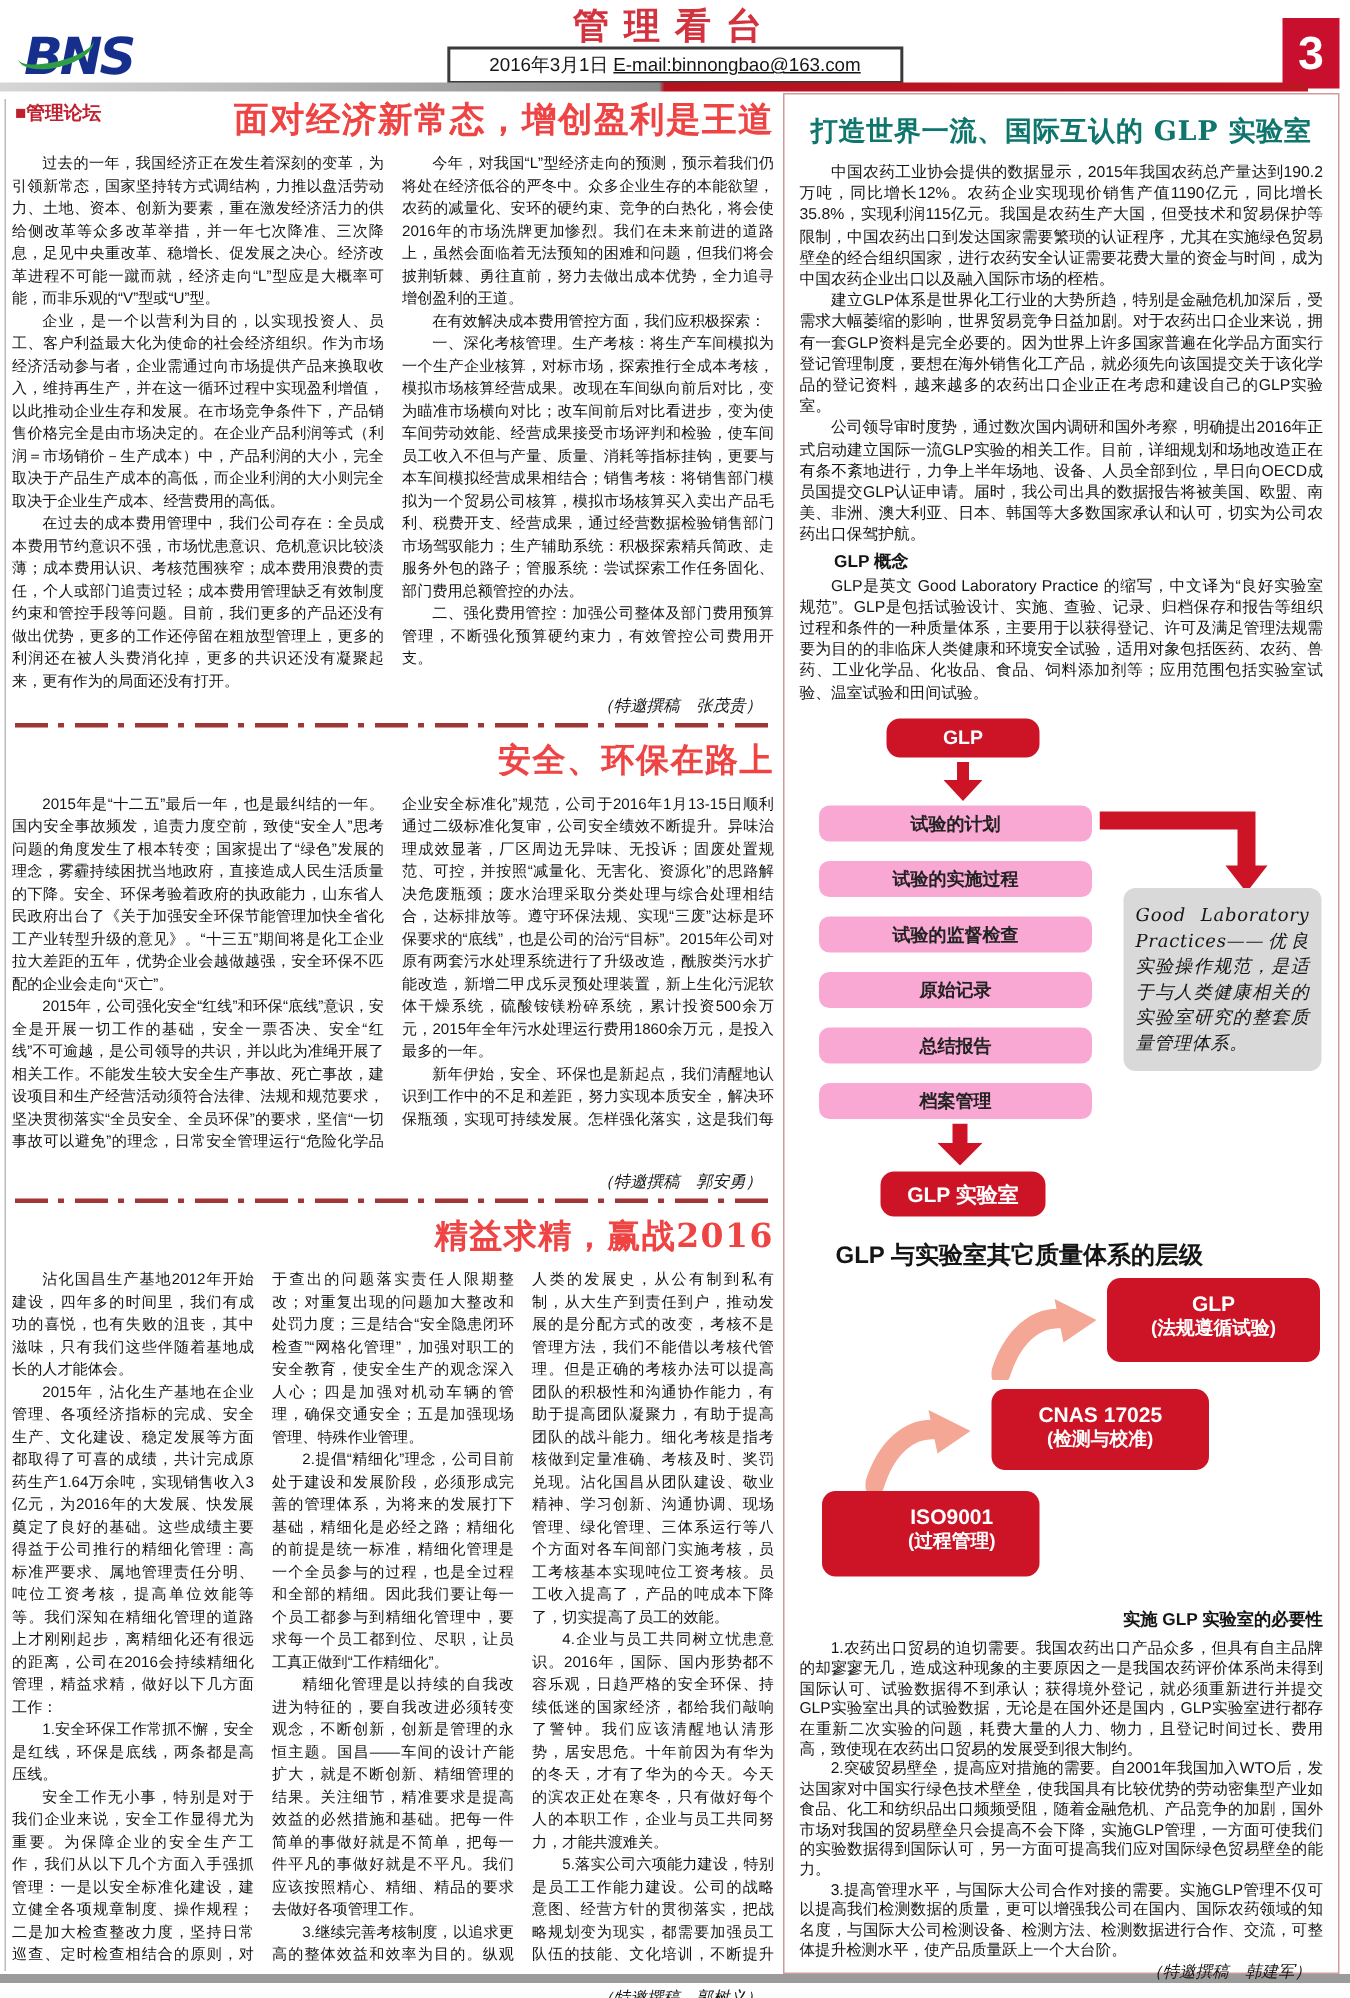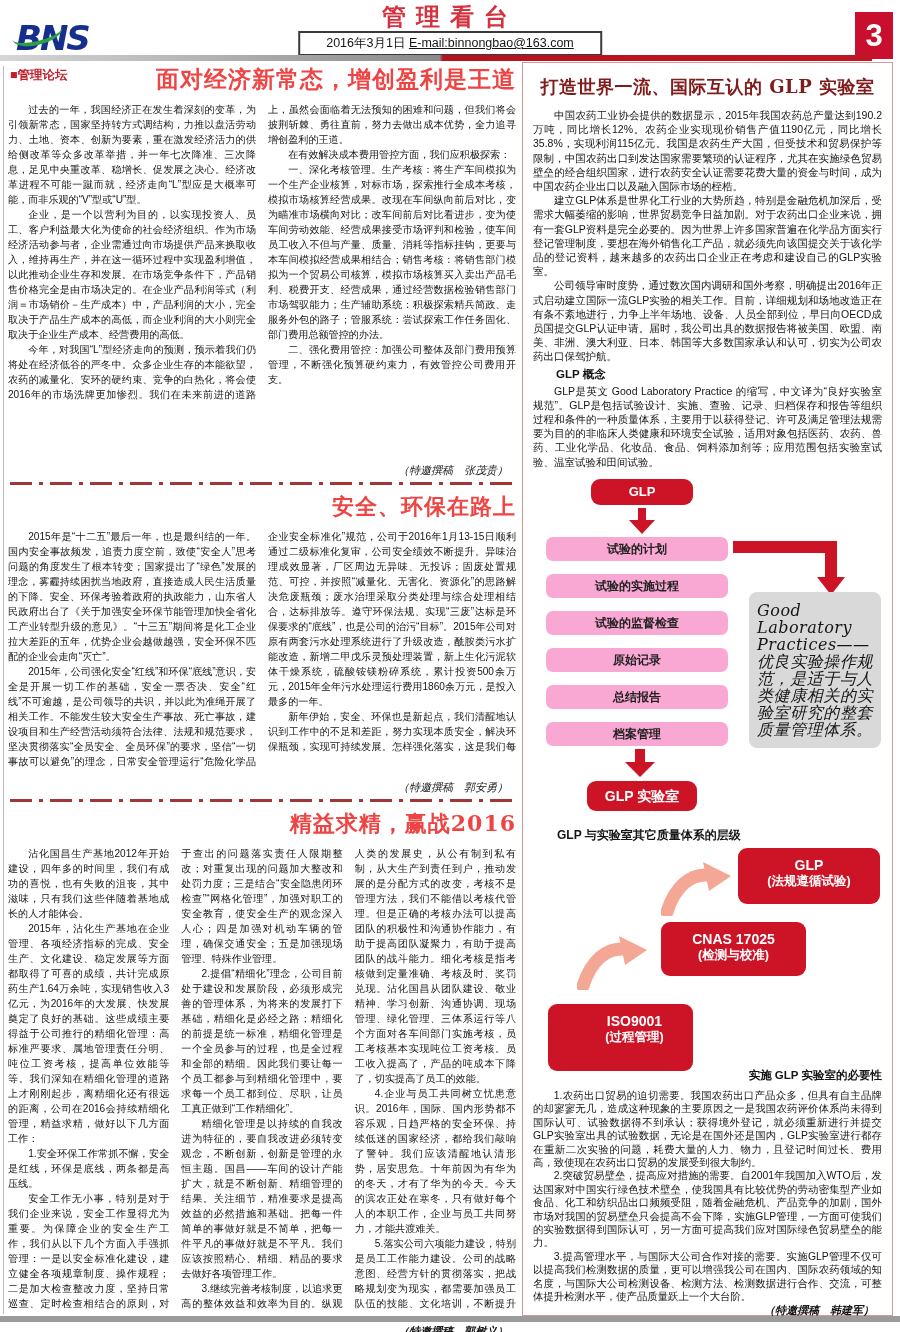--- a/index.html
+++ b/index.html
@@ -32,43 +32,43 @@
   .cols3{column-count:3;column-gap:12px;font-size:10.1px;line-height:15px;text-align:justify;overflow:hidden;}
   .h360{height:360px;} .h250{height:250px;} .h478{height:478px;}
   p.para{margin:0;text-indent:2em;}
   .byline{text-align:right;font-family:"DejaVu Serif",serif;font-style:italic;font-size:11px;
        padding-right:8px;margin:1px 0 2px 0;}
   .divider{height:3px;margin:4px 2px 7px 2px;
        background:repeating-linear-gradient(90deg,#a03636 0 22px,transparent 22px 29px,#a03636 29px 33px,transparent 33px 40px);}
   
   .rightbox{position:absolute;left:522px;top:62px;width:371px;height:1254px;box-sizing:border-box;
        border:1px solid #d39a9a;padding:4px 10px 6px 10px;}
-  .glp-title{text-align:center;color:#7f1d1d;font-family:"DejaVu Serif",serif;font-weight:900;
+  .glp-title{text-align:center;color:#0f766e;font-family:"DejaVu Serif",serif;font-weight:900;
        font-size:18px;letter-spacing:.5px;margin:8px 0 9px 0;}
   .glp-body{font-size:10.5px;line-height:14.2px;text-align:justify;}
   .subhead{font-weight:bold;font-size:11.5px;margin:3px 0 2px 0;text-indent:2em;}
   .diagram1{position:relative;height:340px;margin-top:8px;}
   .flowbox-red{position:absolute;background:#cd1427;color:#fff;font-weight:bold;font-size:13px;
        text-align:center;border-radius:9px;}
   .flow-steps{position:absolute;left:13px;top:60px;width:182px;}
   .step{height:24px;line-height:24px;background:#f9a8d4;border-radius:7px;text-align:center;
        font-weight:bold;font-size:12px;color:#222;margin-bottom:13px;}
   .notebox{position:absolute;left:216px;top:115px;width:116px;background:#d9d9d9;border-radius:8px;
-       padding:10px 8px;font-family:"DejaVu Serif",serif;font-style:italic;font-size:16px;
+       padding:10px 8px;font-family:"DejaVu Serif",serif;font-style:italic;font-size:12px;
        line-height:17px;letter-spacing:.5px;text-align:justify;}
   .svgarr{position:absolute;}
-  .caption{font-weight:bold;font-size:12px;margin:10px 0 2px 24px;}
+  .caption{font-weight:bold;font-size:16px;margin:10px 0 2px 24px;}
   .diagram2{position:relative;height:212px;}
   .stairbox{position:absolute;background:#cd1427;color:#fff;border-radius:9px;text-align:center;
        font-weight:bold;padding-top:9px;box-sizing:border-box;}
   .stairbox .l1{display:block;font-size:14px;}
   .stairbox .l2{display:block;font-size:12.5px;}
   .necessity{font-size:10.4px;line-height:13.4px;text-align:justify;margin-top:6px;}
   .necessity-head{font-weight:bold;font-size:11.5px;text-indent:2em;margin-top:10px;text-align:right;}
-  .byline.tight{margin-top:0;font-weight:bold;}
+  .byline.tight{margin-top:0;}
 </style>
 </head>
 <body>
 
 <div class="masthead-title">管理看台</div>
 <div class="logo">
   <span class="logo-swoosh"></span>
   <span class="logo-text">BNS</span>
 </div>
 <div class="datebox"><span>2016年3月1日  </span><span class="email">E-mail:binnongbao@163.com</span></div>
@@ -79,20 +79,21 @@
 
 <div class="leftcol">
 
   <div style="position:relative;">
     <div class="kicker">■管理论坛</div>
     <h1 class="headline">面对经济新常态，增创盈利是王道</h1>
   </div>
   <div class="cols2 h360">
       <p class="para">过去的一年，我国经济正在发生着深刻的变革，为引领新常态，国家坚持转方式调结构，力推以盘活劳动力、土地、资本、创新为要素，重在激发经济活力的供给侧改革等众多改革举措，并一年七次降准、三次降息，足见中央重改革、稳增长、促发展之决心。经济改革进程不可能一蹴而就，经济走向“L”型应是大概率可能，而非乐观的“V”型或“U”型。</p>
       <p class="para">企业，是一个以营利为目的，以实现投资人、员工、客户利益最大化为使命的社会经济组织。作为市场经济活动参与者，企业需通过向市场提供产品来换取收入，维持再生产，并在这一循环过程中实现盈利增值，以此推动企业生存和发展。在市场竞争条件下，产品销售价格完全是由市场决定的。在企业产品利润等式（利润＝市场销价－生产成本）中，产品利润的大小，完全取决于产品生产成本的高低，而企业利润的大小则完全取决于企业生产成本、经营费用的高低。</p>
+      <p class="para">在过去的成本费用管理中，我们公司存在：全员成本费用节约意识不强，市场忧患意识、危机意识比较淡薄；成本费用认识、考核范围狭窄；成本费用浪费的责任，个人或部门追责过轻；成本费用管理缺乏有效制度约束和管控手段等问题。目前，我们更多的产品还没有做出优势，更多的工作还停留在粗放型管理上，更多的利润还在被人头费消化掉，更多的共识还没有凝聚起来，更有作为的局面还没有打开。</p>
       <p class="para">今年，对我国“L”型经济走向的预测，预示着我们仍将处在经济低谷的严冬中。众多企业生存的本能欲望，农药的减量化、安环的硬约束、竞争的白热化，将会使2016年的市场洗牌更加惨烈。我们在未来前进的道路上，虽然会面临着无法预知的困难和问题，但我们将会披荆斩棘、勇往直前，努力去做出成本优势，全力追寻增创盈利的王道。</p>
       <p class="para">在有效解决成本费用管控方面，我们应积极探索：</p>
       <p class="para">一、深化考核管理。生产考核：将生产车间模拟为一个生产企业核算，对标市场，探索推行全成本考核，模拟市场核算经营成果。改现在车间纵向前后对比，变为瞄准市场横向对比；改车间前后对比看进步，变为使车间劳动效能、经营成果接受市场评判和检验，使车间员工收入不但与产量、质量、消耗等指标挂钩，更要与本车间模拟经营成果相结合；销售考核：将销售部门模拟为一个贸易公司核算，模拟市场核算买入卖出产品毛利、税费开支、经营成果，通过经营数据检验销售部门市场驾驭能力；生产辅助系统：积极探索精兵简政、走服务外包的路子；管服系统：尝试探索工作任务固化、部门费用总额管控的办法。</p>
       <p class="para">二、强化费用管控：加强公司整体及部门费用预算管理，不断强化预算硬约束力，有效管控公司费用开支。</p>
     </div>
   <div class="byline">（特邀撰稿　张茂贵）</div>
   <div class="divider"></div>
 
   <h1 class="headline small">安全、环保在路上</h1>
   <div class="cols2 h250">
@@ -162,21 +163,21 @@
 
   <div class="diagram2">
     <div class="stairbox" style="left:205px;top:2px;width:142px;height:56px;">
       <span class="l1">GLP</span>
       <span class="l2">(法规遵循试验)</span>
     </div>
     <div class="stairbox" style="left:128px;top:76px;width:145px;height:54px;">
       <span class="l1">CNAS 17025</span>
       <span class="l2">(检测与校准)</span>
     </div>
-    <div class="stairbox" style="left:15px;top:158px;width:145px;height:67px;padding-left:28px;">
+    <div class="stairbox" style="left:15px;top:144px;width:145px;height:57px;padding-left:28px;">
       <span class="l1">ISO9001</span>
       <span class="l2">(过程管理)</span>
     </div>
     <svg class="svgarr" style="left:44px;top:88px;" width="74" height="56" viewBox="0 0 74 56">
       <path d="M6 52 C14 26 30 14 46 15" fill="none" stroke="#f3a794" stroke-width="13" stroke-linecap="round"></path>
       <polygon points="42,2 70,16 48,31" fill="#f3a794"></polygon>
       </svg>
     <svg class="svgarr" style="left:128px;top:14px;" width="74" height="56" viewBox="0 0 74 56">
       <path d="M6 52 C14 26 30 14 46 15" fill="none" stroke="#f3a794" stroke-width="13" stroke-linecap="round"></path>
       <polygon points="42,2 70,16 48,31" fill="#f3a794"></polygon>

